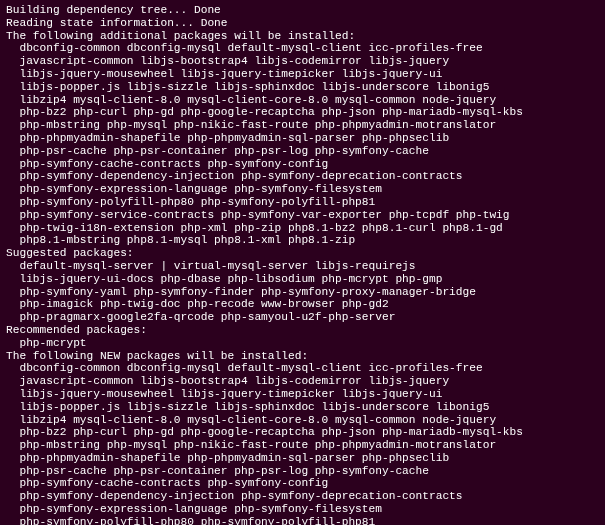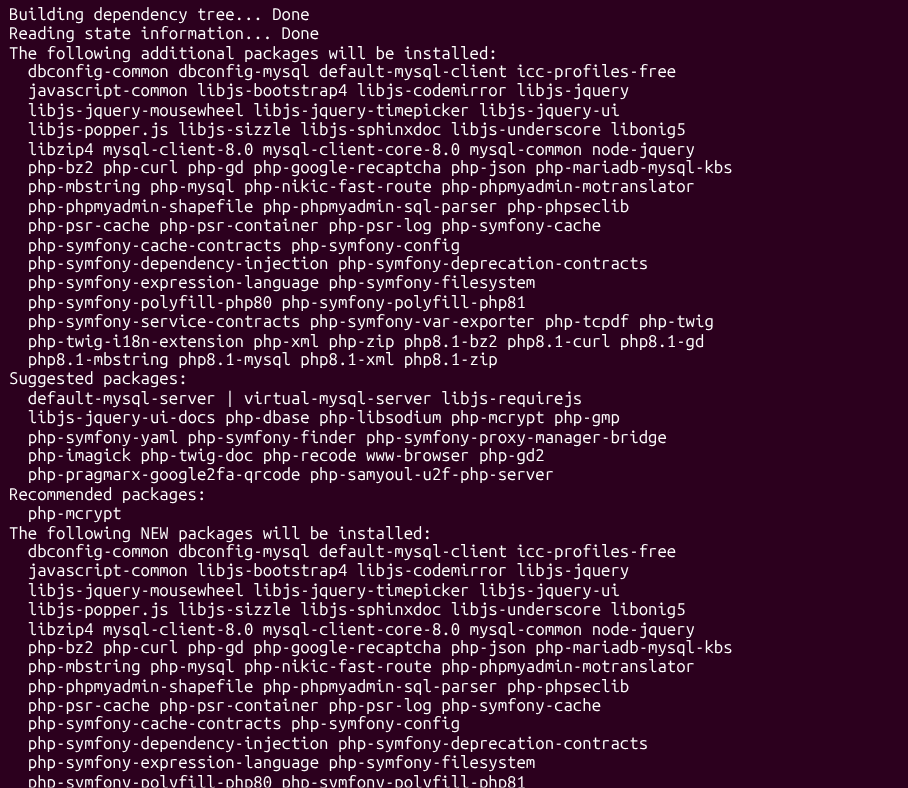--- a/index.html
+++ b/index.html
@@ -12,18 +12,18 @@
   }
   .terminal {
     font-family: "Ubuntu Mono", "DejaVu Sans Mono", Consolas, monospace;
     font-size: 11.2px;
     line-height: 12.8px;
     color: #ffffff;
     padding: 4px 6px;
     white-space: pre;
     letter-spacing: 0px;
   }
-  .line { display: block; }
+  .line { display: block; font-family: Liberation Mono, monospace; }
 </style>
 </head>
 <body>
 
 <div class="terminal" id="terminal-output"><span class="line">Building dependency tree... Done</span><span class="line">Reading state information... Done</span><span class="line">The following additional packages will be installed:</span><span class="line">  dbconfig-common dbconfig-mysql default-mysql-client icc-profiles-free</span><span class="line">  javascript-common libjs-bootstrap4 libjs-codemirror libjs-jquery</span><span class="line">  libjs-jquery-mousewheel libjs-jquery-timepicker libjs-jquery-ui</span><span class="line">  libjs-popper.js libjs-sizzle libjs-sphinxdoc libjs-underscore libonig5</span><span class="line">  libzip4 mysql-client-8.0 mysql-client-core-8.0 mysql-common node-jquery</span><span class="line">  php-bz2 php-curl php-gd php-google-recaptcha php-json php-mariadb-mysql-kbs</span><span class="line">  php-mbstring php-mysql php-nikic-fast-route php-phpmyadmin-motranslator</span><span class="line">  php-phpmyadmin-shapefile php-phpmyadmin-sql-parser php-phpseclib</span><span class="line">  php-psr-cache php-psr-container php-psr-log php-symfony-cache</span><span class="line">  php-symfony-cache-contracts php-symfony-config</span><span class="line">  php-symfony-dependency-injection php-symfony-deprecation-contracts</span><span class="line">  php-symfony-expression-language php-symfony-filesystem</span><span class="line">  php-symfony-polyfill-php80 php-symfony-polyfill-php81</span><span class="line">  php-symfony-service-contracts php-symfony-var-exporter php-tcpdf php-twig</span><span class="line">  php-twig-i18n-extension php-xml php-zip php8.1-bz2 php8.1-curl php8.1-gd</span><span class="line">  php8.1-mbstring php8.1-mysql php8.1-xml php8.1-zip</span><span class="line">Suggested packages:</span><span class="line">  default-mysql-server | virtual-mysql-server libjs-requirejs</span><span class="line">  libjs-jquery-ui-docs php-dbase php-libsodium php-mcrypt php-gmp</span><span class="line">  php-symfony-yaml php-symfony-finder php-symfony-proxy-manager-bridge</span><span class="line">  php-imagick php-twig-doc php-recode www-browser php-gd2</span><span class="line">  php-pragmarx-google2fa-qrcode php-samyoul-u2f-php-server</span><span class="line">Recommended packages:</span><span class="line">  php-mcrypt</span><span class="line">The following NEW packages will be installed:</span><span class="line">  dbconfig-common dbconfig-mysql default-mysql-client icc-profiles-free</span><span class="line">  javascript-common libjs-bootstrap4 libjs-codemirror libjs-jquery</span><span class="line">  libjs-jquery-mousewheel libjs-jquery-timepicker libjs-jquery-ui</span><span class="line">  libjs-popper.js libjs-sizzle libjs-sphinxdoc libjs-underscore libonig5</span><span class="line">  libzip4 mysql-client-8.0 mysql-client-core-8.0 mysql-common node-jquery</span><span class="line">  php-bz2 php-curl php-gd php-google-recaptcha php-json php-mariadb-mysql-kbs</span><span class="line">  php-mbstring php-mysql php-nikic-fast-route php-phpmyadmin-motranslator</span><span class="line">  php-phpmyadmin-shapefile php-phpmyadmin-sql-parser php-phpseclib</span><span class="line">  php-psr-cache php-psr-container php-psr-log php-symfony-cache</span><span class="line">  php-symfony-cache-contracts php-symfony-config</span><span class="line">  php-symfony-dependency-injection php-symfony-deprecation-contracts</span><span class="line">  php-symfony-expression-language php-symfony-filesystem</span><span class="line">  php-symfony-polyfill-php80 php-symfony-polyfill-php81</span></div>
 
 </body></html>

